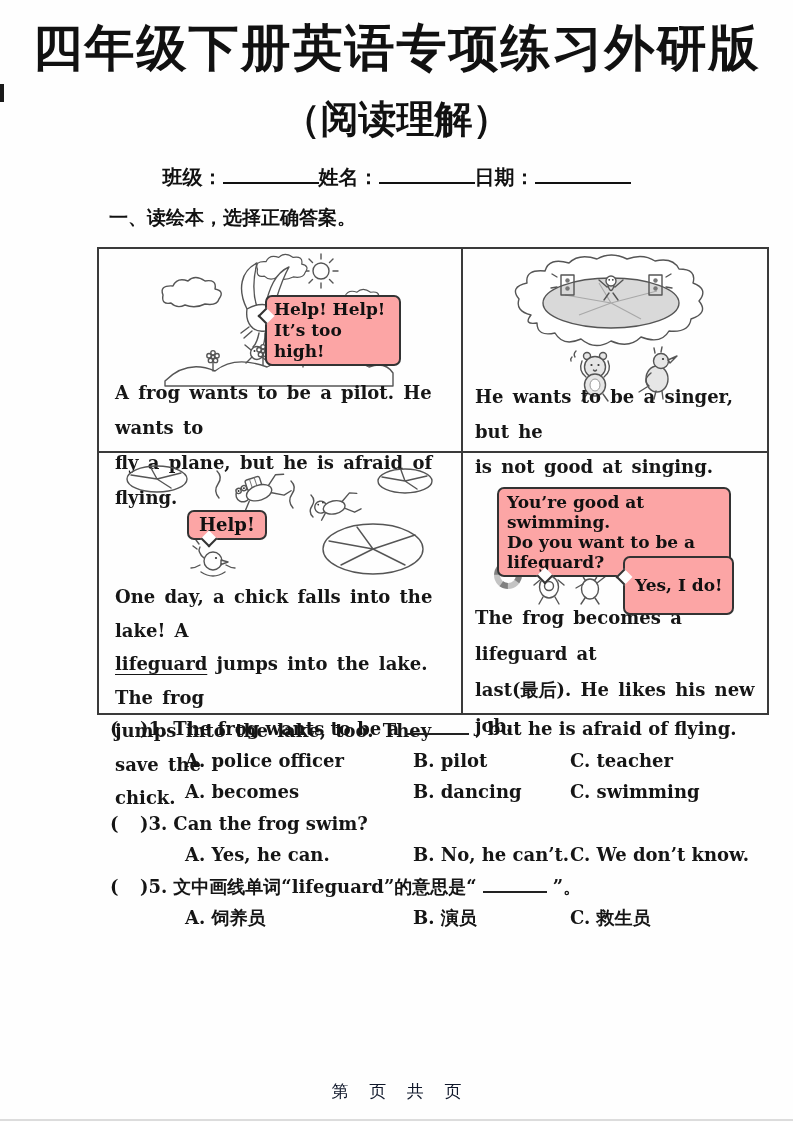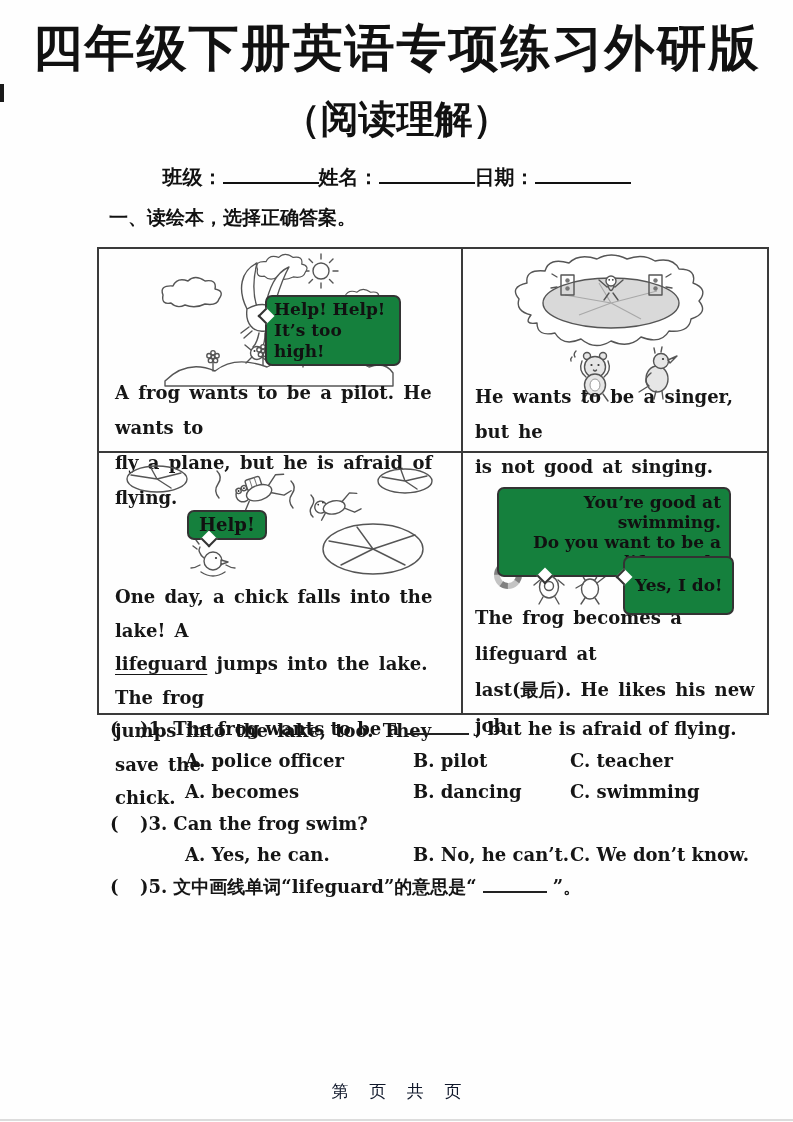--- a/index.html
+++ b/index.html
@@ -30,25 +30,25 @@
   .fw{fill:#fff;} .fg{fill:#e6e6e6;} .fgg{fill:#d9d9d9;}
 
   .caption{position:absolute;font-family:"DejaVu Serif",serif;font-weight:600;
            font-size:18px;word-spacing:3px;color:#161616;}
   .cap1{left:16px;top:126px;line-height:35px;}
   .cap2{left:12px;top:130px;line-height:35px;}
   .cap3{left:16px;top:127px;line-height:33.5px;}
   .cap4{left:12px;top:147px;line-height:36px;}
   .u{text-decoration:underline;text-underline-offset:4px;}
 
-  .bubble{position:absolute;background:#15803d;border:2px solid #333;border-radius:7px;
+  .bubble{position:absolute;background:#fca5a5;border:2px solid #333;border-radius:7px;
           font-family:"DejaVu Serif",serif;font-weight:bold;color:#111;z-index:3;}
   .b1{left:166px;top:46px;width:118px;padding:2px 7px;font-size:17px;line-height:21px;}
   .b3{left:88px;top:57px;padding:1px 10px;font-size:18px;line-height:24px;}
-  .b4a{left:34px;top:34px;width:214px;padding:3px 8px;font-size:17px;line-height:20px;text-align:right;}
+  .b4a{left:34px;top:34px;width:214px;padding:3px 8px;font-size:17px;line-height:20px;}
   .b4b{left:160px;top:103px;padding:16px 10px;font-size:17px;line-height:23px;}
   .tail{position:absolute;width:10px;height:10px;background:#fff;
         border-left:2px solid #333;border-bottom:2px solid #333;}
   .tail-left{left:-7px;top:13px;transform:rotate(45deg);}
   .tail-down{bottom:-7px;left:14px;transform:rotate(-45deg);}
   .b4a .tail-down{left:40px;}
 
   
   .questions{position:absolute;top:713px;left:100px;width:672px;
              font-family:"DejaVu Serif",serif;font-weight:600;font-size:18px;
@@ -340,17 +340,20 @@
       <div class="opts">
         <span class="opt oA">A. Yes, he can.</span><span class="opt oB">B. No, he can’t.</span><span class="opt">C. We don’t know.</span>
       </div>
     </div>
 
 
     <div class="q">
       <div class="stem">
         <span class="open">(</span><span class="qnum">)5.</span><span>文中画线单词“lifeguard”的意思是“</span><span class="blank"></span><span>”。</span>
       </div>
+      <div class="opts">
+        <span class="opt oA">A. 饲养员</span><span class="opt oB">B. 演员</span><span class="opt">C. 救生员</span>
+      </div>
     </div>
   </div>
 
   <div class="footer">第 页 共 页</div>
 </div>
 
 </body></html>

